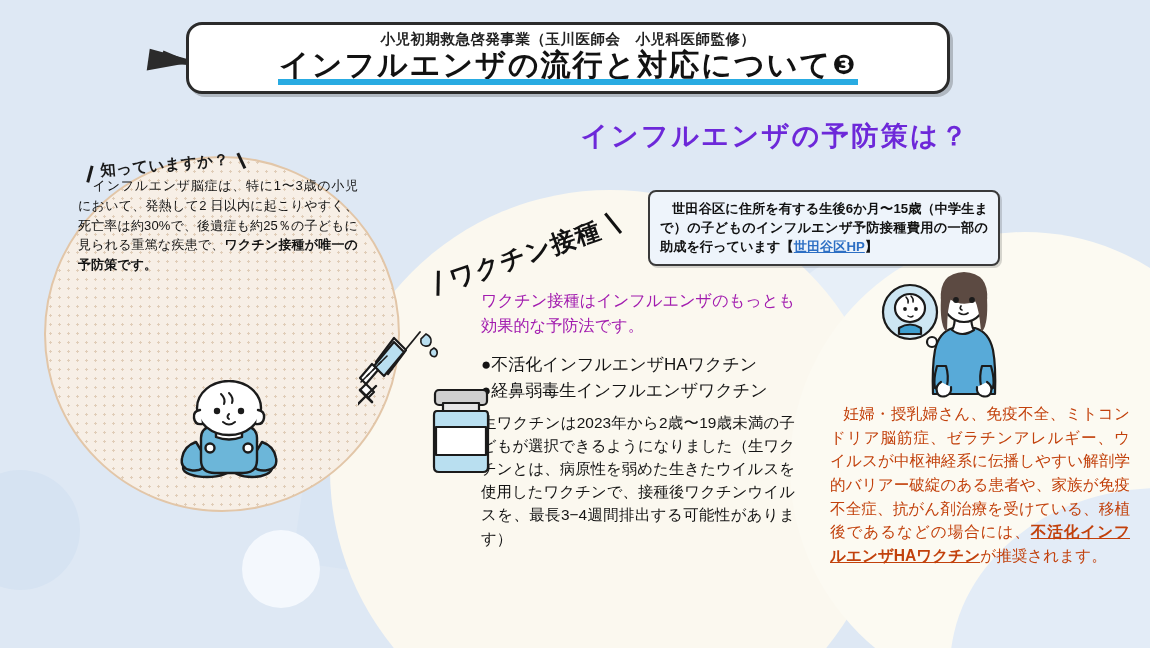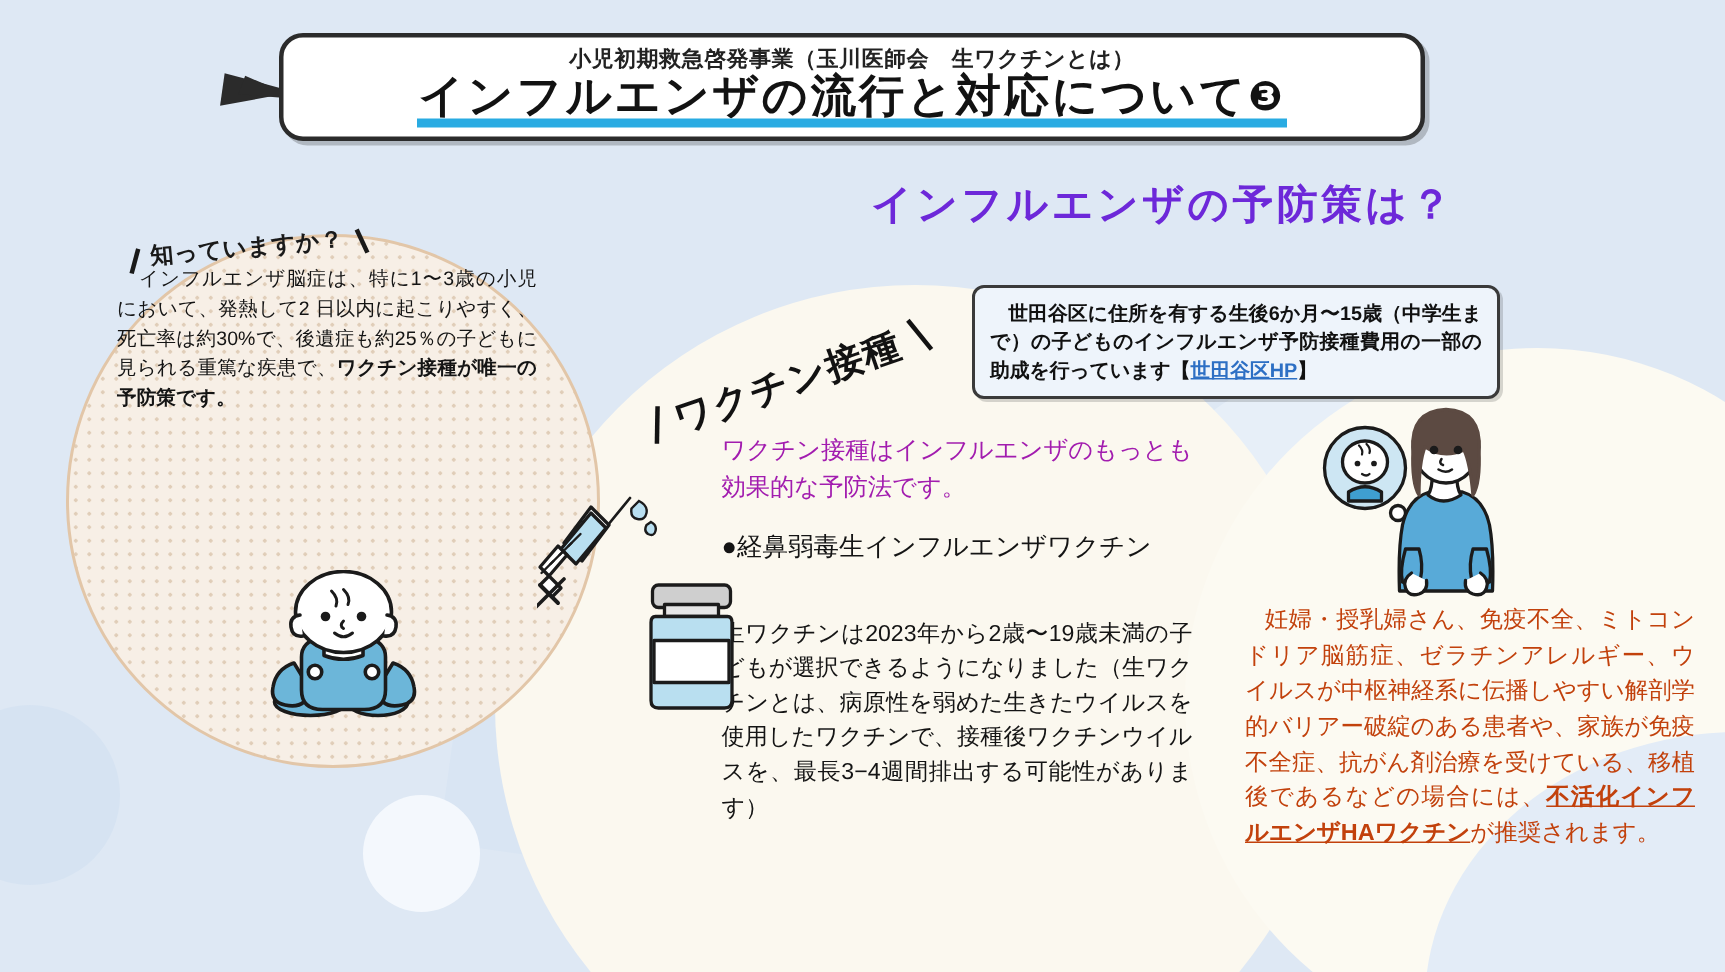--- a/index.html
+++ b/index.html
@@ -184,21 +184,21 @@
   <div class="bgcircle circle-rightpale"></div>
   <div class="bgcircle circle-center"></div>
   <div class="bgcircle circle-right"></div>
   <div class="bgcircle circle-left"></div>
   <div class="bgcircle circle-bottomleft"></div>
   <div class="wedge-br"></div>
 
   <div class="banner-tail"></div>
   <div class="banner-tail2"></div>
   <div class="banner">
-    <div class="banner-sub">小児初期救急啓発事業（玉川医師会　生ワクチンとは）</div>
+    <div class="banner-sub">小児初期救急啓発事業（玉川医師会　小児科医師監修）</div>
     <div class="banner-main-wrap">
       <div class="banner-main">
         <span>インフルエンザの流行と対応について</span><span class="circnum">❸</span>
         <div class="banner-underline"></div>
       </div>
     </div>
   </div>
 
   <div class="page-heading"><span>インフルエンザの予防策は？</span></div>
 
@@ -239,20 +239,21 @@
 
   <div class="rot-label">
     <span class="slash-l"></span>
     <span>ワクチン接種</span>
     <span class="slash-r"></span>
   </div>
 
   <div class="center-intro">ワクチン接種はインフルエンザのもっとも効果的な予防法です。</div>
 
   <div class="center-bullets">
+    <div>●不活化インフルエンザHAワクチン</div>
     <div>●経鼻弱毒生インフルエンザワクチン</div>
   </div>
 
   <div class="center-para">生ワクチンは2023年から2歳〜19歳未満の子どもが選択できるようになりました（生ワクチンとは、病原性を弱めた生きたウイルスを使用したワクチンで、接種後ワクチンウイルスを、最長3−4週間排出する可能性があります）</div>
 
   <svg class="illus syringe" viewBox="0 0 80 125">
     <g fill="none" stroke="#1b1b1b" stroke-width="2.2" stroke-linecap="round" stroke-linejoin="round">
       <path d="M62 2 L44 24" stroke-width="1.8"></path>
       <path d="M48 20 L30 44 L18 32 L36 8z" fill="#ffffff" transform="rotate(0)"></path>
       <path d="M46 22 L26 46 L16 36 L36 12z" fill="#b9dff0"></path>

